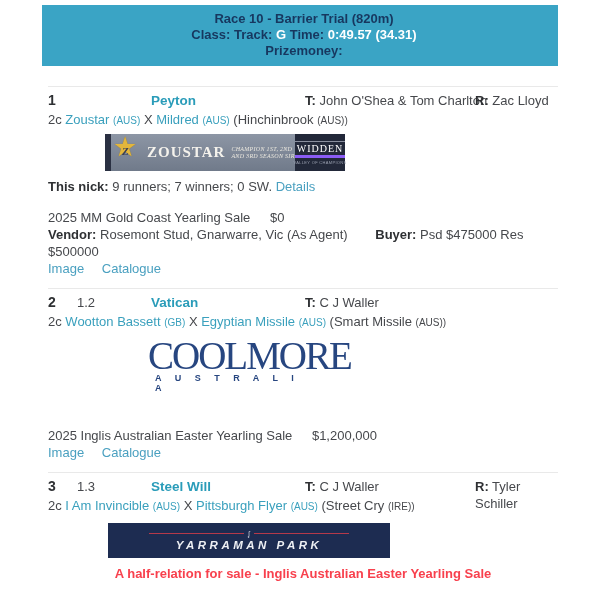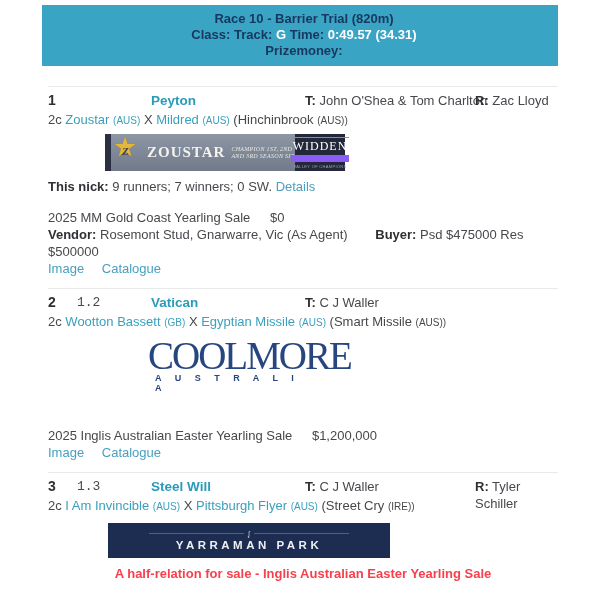--- a/index.html
+++ b/index.html
@@ -23,21 +23,21 @@
   }
   .race-header .dk { color:#17375f; }
   .race-header .wh { color:#ffffff; font-weight:bold; }
 
   
   .entries { margin:0 42px 0 48px; }
   .entry { border-top:1px solid #e9e9e9; padding-top:5px; }
   .entry:first-child { margin-top:20px; }
   .entry-row { position:relative; height:17px; line-height:17px; }
   .num { position:absolute; left:0; font-weight:bold; color:#2e3033; font-size:14px; }
-  .barrier { position:absolute; left:29px; color:#46484c;font-family:Liberation Mono, monospace; }
+  .barrier { position:absolute; left:29px; color:#46484c; }
   .horse-name { position:absolute; left:67px; color:#2a9cb9; font-weight:bold; font-size:13.5px; text-decoration:none; cursor:pointer;padding-left:36px; }
   .trainer { position:absolute; left:257px; }
   .rider { position:absolute; left:427px; }
   .lbl { font-weight:bold; color:#2e3033; }
 
   .pedigree { margin-top:3px; line-height:16px; }
   .plink { color:#3aa0bd; cursor:pointer; }
   .cc { font-size:10px; }
   .dark { color:#46484c;margin-top:27px; }
 
@@ -54,21 +54,21 @@
   .zstar { position:relative; width:30px; height:30px; margin-left:2px; flex:0 0 auto; }
   .zstar .star { position:absolute; top:-7px; left:0; font-size:27px; color:#e3b63c; text-shadow:0 0 1px #9a7a1a; }
   .zstar .zchar { position:absolute; top:7px; left:9px; font-family:"Liberation Serif",serif; font-style:italic; font-size:11px; color:#3a3f52; font-weight:bold; }
   .ztitle { font-family:"Liberation Serif",serif; font-weight:bold; color:#f4f2ec; font-size:15px; letter-spacing:1px; margin-left:4px; }
   .ztag { margin-left:6px; font-family:"Liberation Serif",serif; font-style:italic; color:#ece9e0; font-size:6px; line-height:7px; letter-spacing:.3px; }
   .widden {
     position:absolute; right:0; top:0; height:37px; width:50px;
     background:#222839; color:#fff;
     display:flex; flex-direction:column; align-items:center; justify-content:center;
   }
-  .widden .wname { font-family:"Liberation Serif",serif; font-size:12px; letter-spacing:1px; border-top:1px solid #8a8f9e; border-bottom:7px solid #8b5cf6; padding:1px 2px; }
+  .widden .wname { font-family:"Liberation Serif",serif; font-size:10px; letter-spacing:1px; border-top:1px solid #8a8f9e; border-bottom:3px solid #8b5cf6; padding:1px 2px; }
   .widden .wtag { font-size:5px; color:#9aa0b0; transform:scale(.8); letter-spacing:.4px; margin-top:1px; white-space:nowrap; }
 
   
   .nick-line { margin:4px 0 0 0; line-height:16px; }
   .sale-block { margin-top:14px; line-height:17px; }
   .sale-name { color:#46484c; }
   .sale-price { margin-left:16px; }
   .buyer-label { margin-left:24px; }
   .links-line { line-height:17px; }
   .tlink { color:#4aa0c0; cursor:pointer; margin-right:14px; }
@@ -84,21 +84,21 @@
   .banner-yarraman {
     margin:8px 0 6px 60px;
     width:282px; height:35px;
     background:#1d2c51;
     display:flex; flex-direction:column; align-items:center; justify-content:center;
     cursor:pointer;
   }
   .yp-rule { display:flex; align-items:center; width:200px; }
   .yp-rule .line { flex:1; height:1px; background:#b5394a; }
   .yp-rule .mark { color:#cfd3de; font-size:7px; padding:0 4px; line-height:6px; }
-  .yp-title { color:#eef0f4; font-size:11.5px; font-weight:bold; letter-spacing:3.5px; margin-top:2px; }
+  .yp-title { color:#eef0f4; font-size:11.5px; font-weight:bold; letter-spacing:3.5px; margin-top:2px;font-style:italic; }
   .red-note { margin-top:8px; text-align:center; color:#f8404d; font-weight:bold; line-height:16px; }
 </style>
 </head>
 <body>
 
 <div class="page">
 
   <div class="race-header">
     <div><span class="dk">Race 10 - Barrier Trial (820m)</span></div>
     <div>

